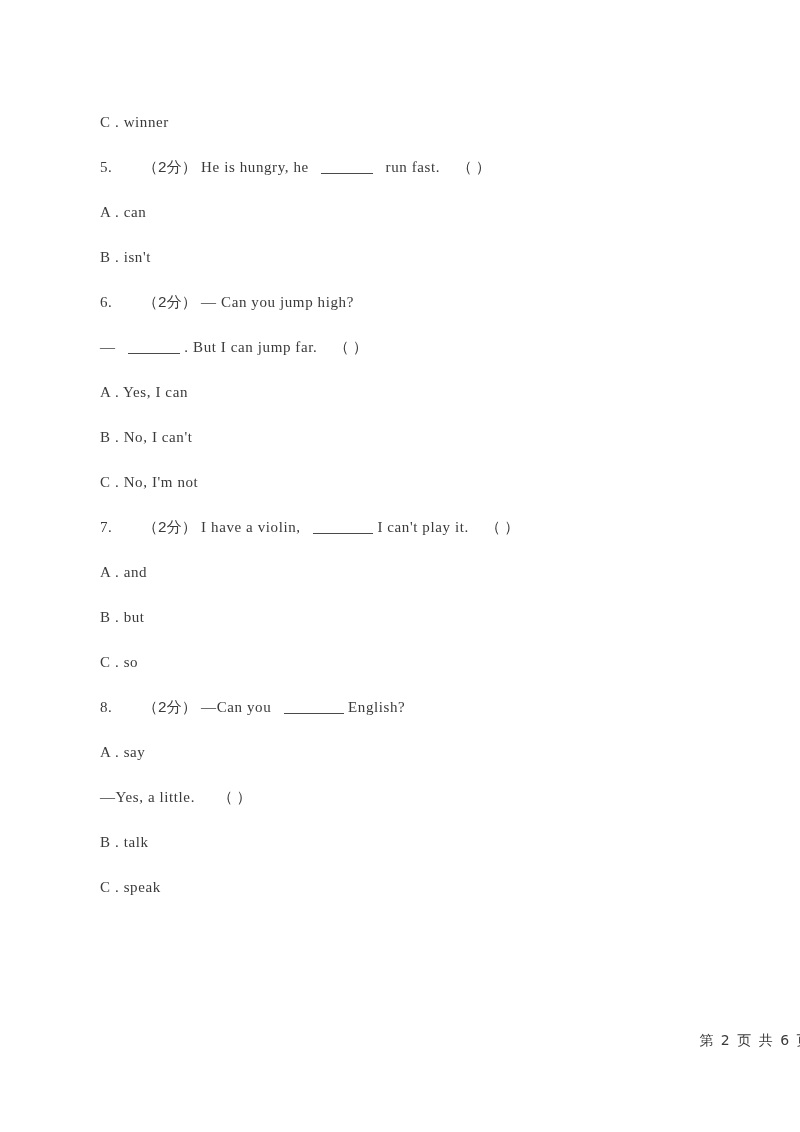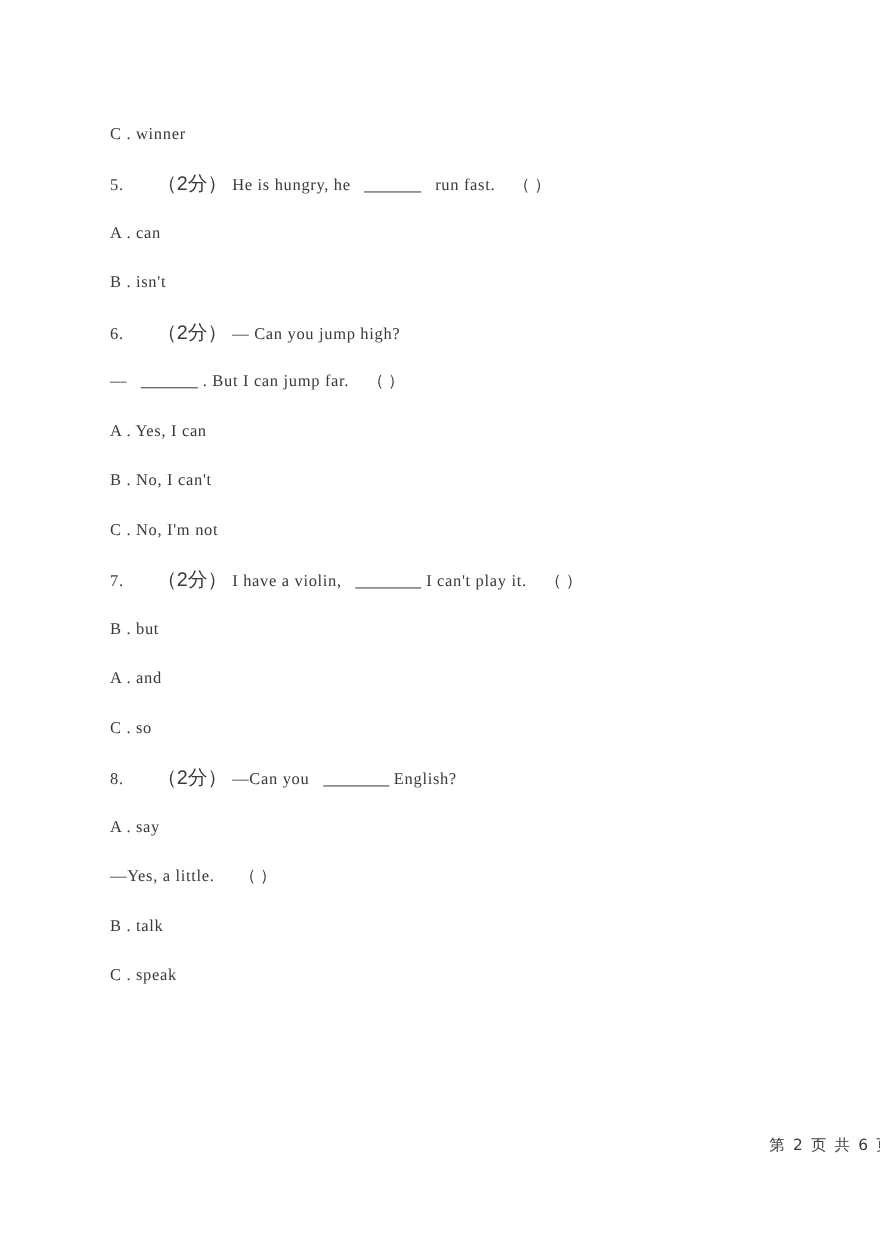--- a/index.html
+++ b/index.html
@@ -39,22 +39,22 @@
     font-size: 15px;
   }
   .opt-line {
     font-size: 15px;
   }
   .num {
     display: inline-block;
     min-width: 26px;
   }
   .score {
-    font-family: Liberation Sans, sans-serif;
-    font-size: 18px;
+    font-family: Liberation Mono, monospace;
+    font-size: 15px;
     letter-spacing: 0;
   }
   .blank-s {
     display: inline-block;
     width: 52px;
     border-bottom: 1px solid #4a4a4a;
     vertical-align: -2px;
   }
   .blank-m {
     display: inline-block;
@@ -147,24 +147,24 @@
       <span class="num">7.</span>
       <span class="sp"></span>
       <span class="score">（2分）</span>
       <span>I have a violin,</span>
       <span class="sp"></span><span class="blank-m"></span>
       <span>I can't play it.</span>
       <span class="sp"></span>
       <span class="paren">（    ）</span>
     </div>
     <div class="line opt-line">
-      <span>B . but</span>
+      <span>A . and</span>
     </div>
     <div class="line opt-line">
-      <span>A . and</span>
+      <span>B . but</span>
     </div>
     <div class="line opt-line">
       <span>C . so</span>
     </div>
 
     <div class="line q-line">
       <span class="num">8.</span>
       <span class="sp"></span>
       <span class="score">（2分）</span>
       <span>—Can you</span>

